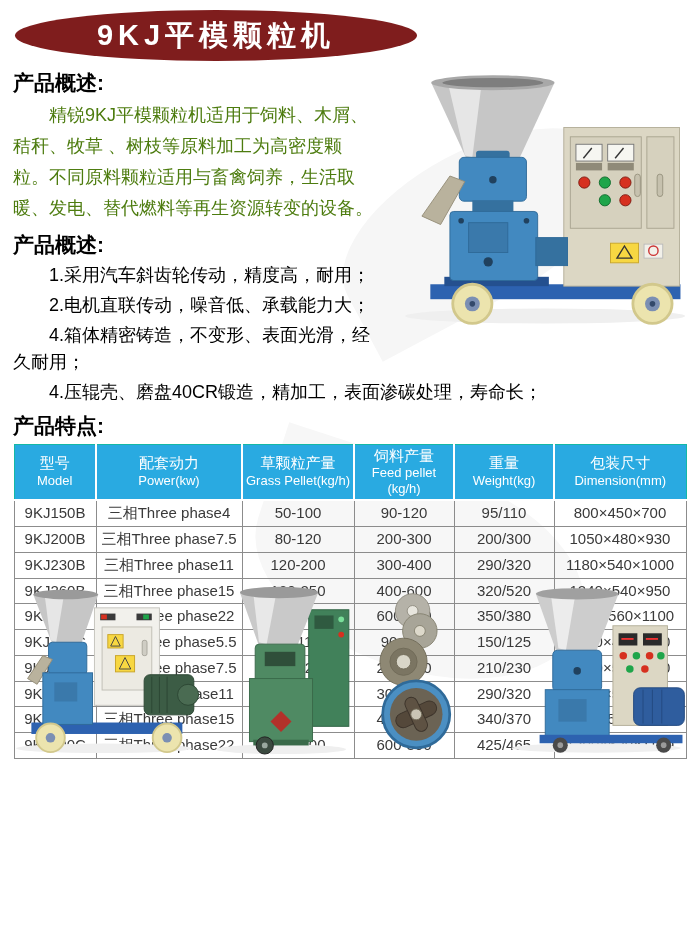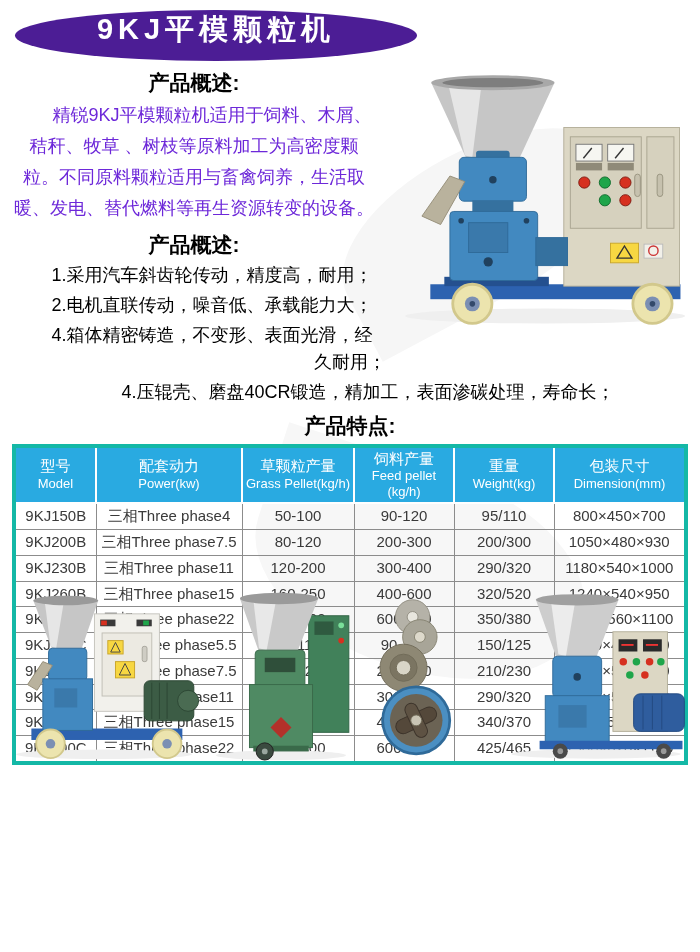--- a/index.html
+++ b/index.html
@@ -13,38 +13,38 @@
   .watermark { position:absolute; inset:0; z-index:0; pointer-events:none; }
   .wm1 { position:absolute; left:330px; top:150px; width:300px; height:150px;
          background:#f6f6f6; border-radius:50% 50% 50% 0; transform:rotate(-28deg); }
   .wm2 { position:absolute; left:250px; top:470px; width:340px; height:200px;
          background:#f7f7f7; border-radius:0 50% 50% 50%; transform:rotate(18deg); }
   .page { position:relative; z-index:1; }
 
   
   .banner {
     margin:10px 0 0 15px; width:402px; height:51px;
-    background:#4c1d95; border-radius:50%;
-    display:flex; align-items:flex-start; justify-content:center;
+    background:#7f1d1d; border-radius:50%;
+    display:flex; align-items:center; justify-content:center;
   }
   .banner-title {
     color:#ffffff; font-weight:bold; font-size:29px; letter-spacing:5px;
   }
 
-  .content { padding:2px 13px 0 13px;text-align:center; }
+  .content { padding:2px 13px 0 13px; }
   .main-photo { float:right; width:308px; height:276px; margin:-4px 0 2px 4px; }
 
   h2.sec { font-size:21px; font-weight:bold; color:#000; margin:6px 0 3px 0; }
-  .para { font-size:18px; line-height:1.73; text-indent:2em; color:#6d28d9; margin-bottom:2px; }
+  .para { font-size:18px; line-height:1.73; text-indent:2em; color:#4d7c0f; margin-bottom:2px; }
   .feat { font-size:18px; line-height:1.5; text-indent:2em; color:#000000; margin:3px 0; }
 
   
   table.params {
     width:672px; margin:4px auto 0 auto; border-collapse:collapse; table-layout:fixed;
-    border:4px solid #14b8a6;
+    border:1px solid #14b8a6;
   }
   table.params th {
     background:#29aae1; color:#ffffff; font-weight:normal;
     border:2px solid #ffffff; border-top:none; padding:2px 0 3px 0;
   }
   table.params th:first-child { border-left:none; }
   table.params th:last-child { border-right:none; }
   .th-zh { font-size:15px; line-height:1.25; display:block; }
   .th-en { font-size:13px; line-height:1.2; display:block; }
   table.params td {

